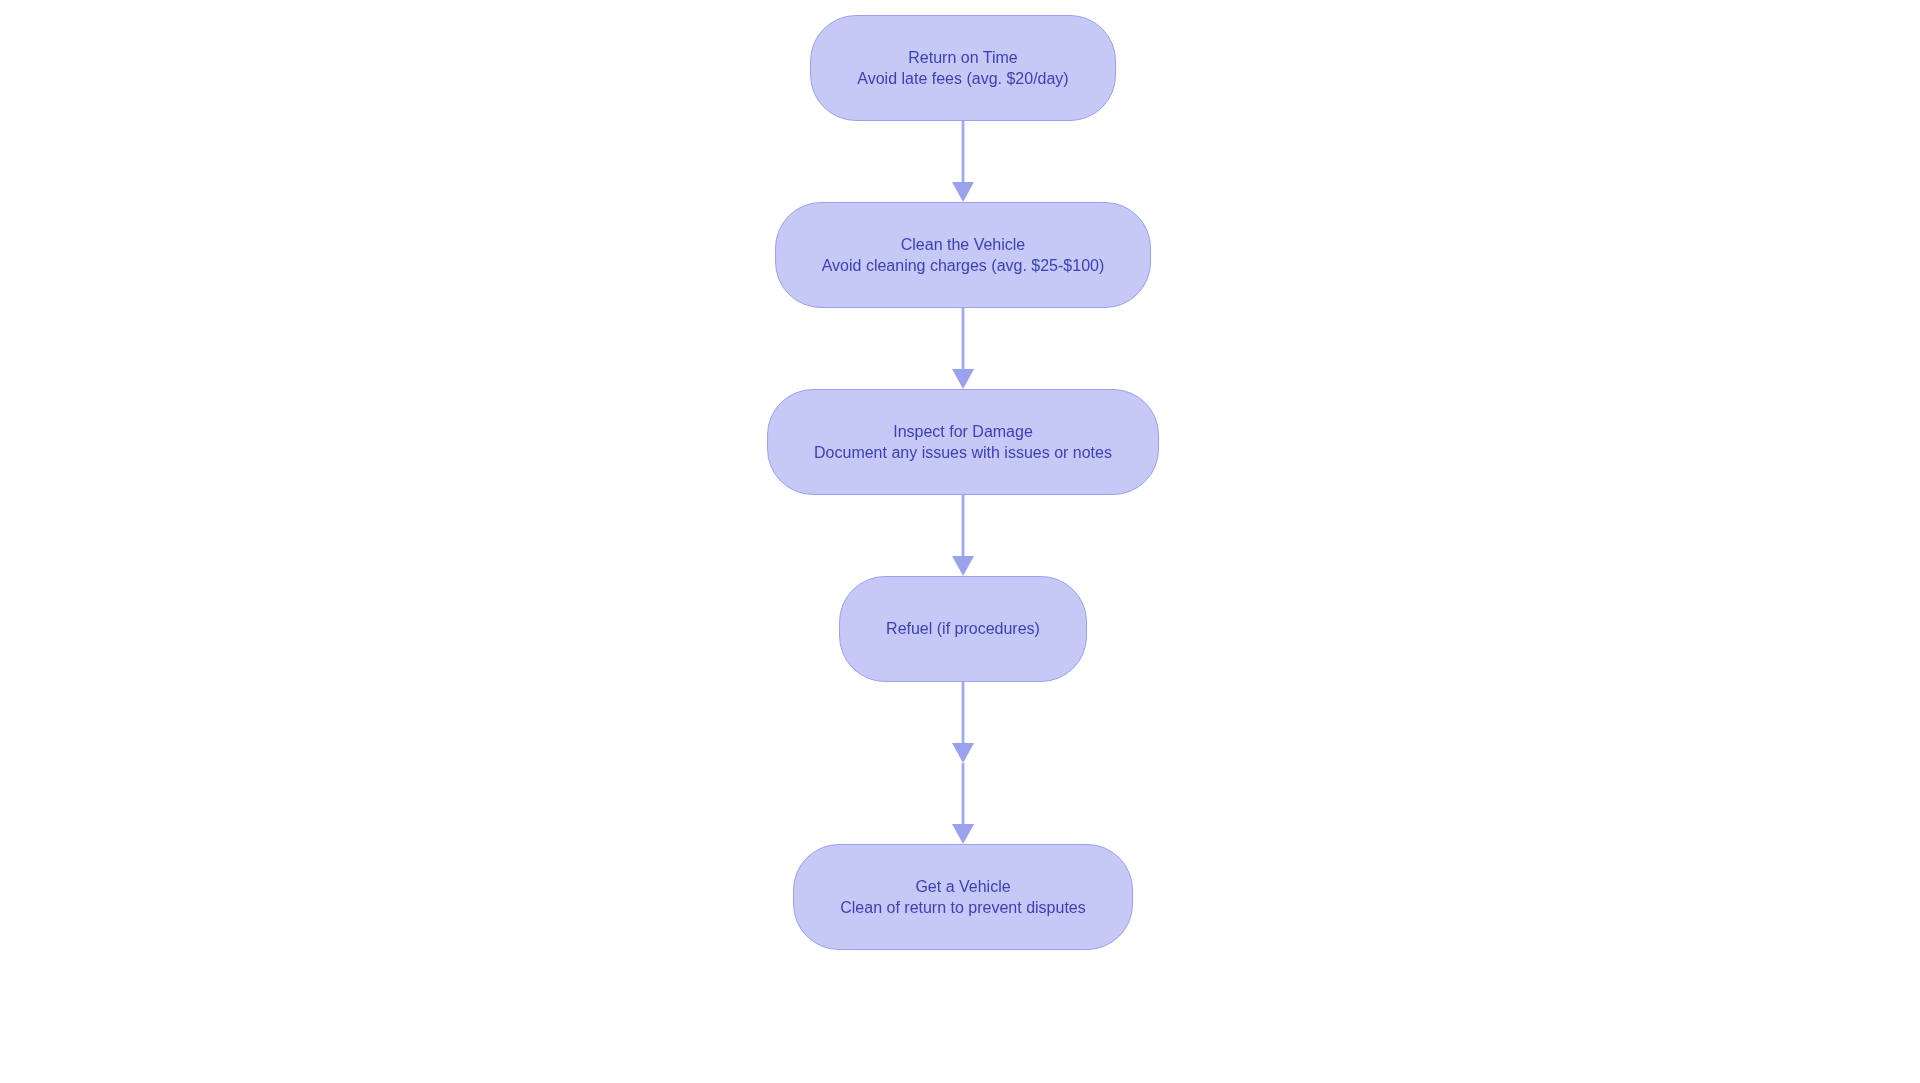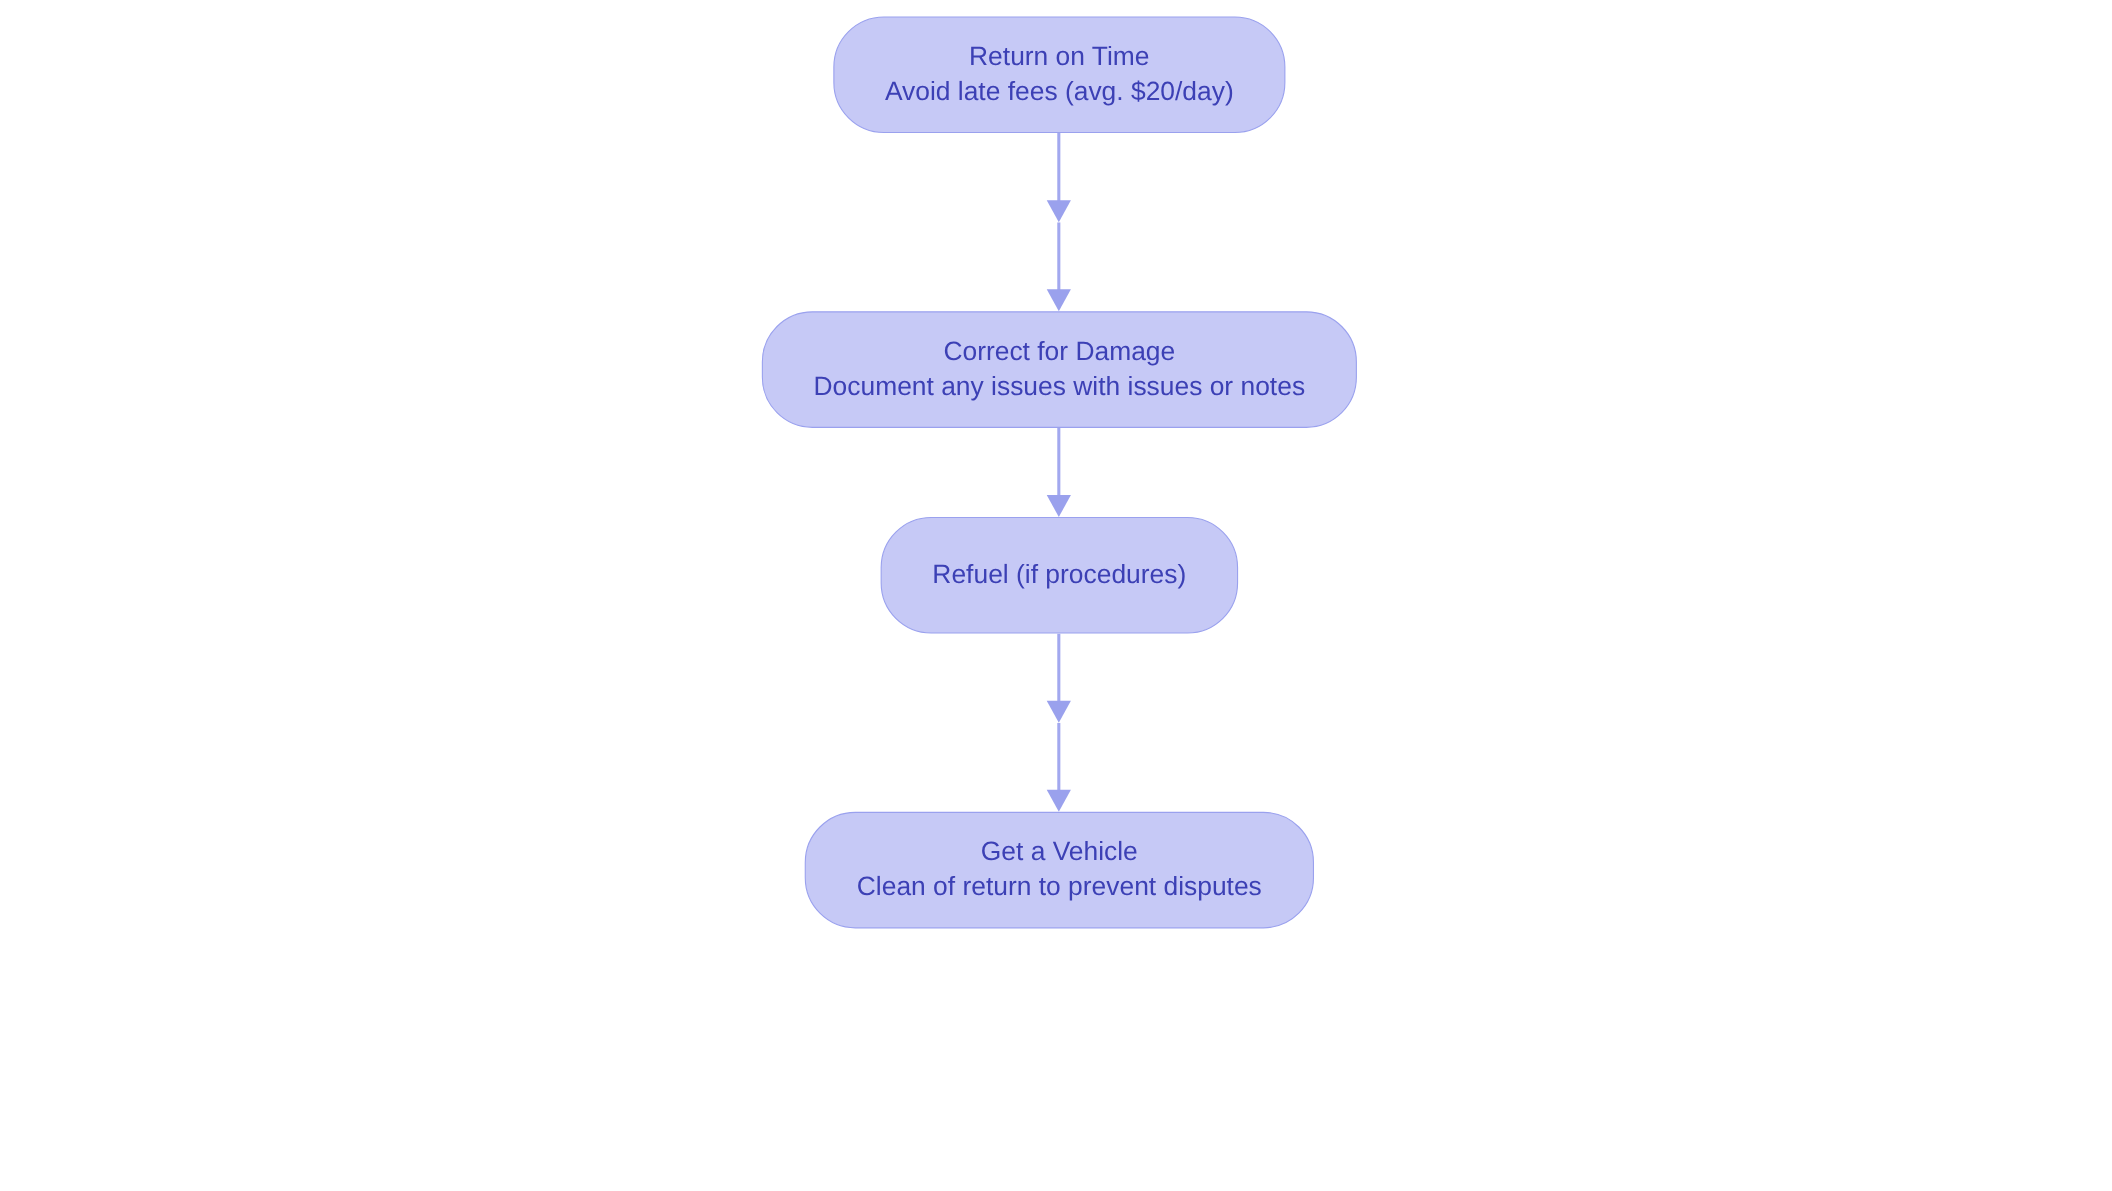--- a/index.html
+++ b/index.html
@@ -29,21 +29,21 @@
     background: var(--node_fill, #c6c9f6);
     border: 1.5px solid var(--node_border, #9aa1ee);
     display: flex;
     flex-direction: column;
     justify-content: center;
     align-items: center;
     padding: 10px 46px;
   }
   .node-title, .node-subtitle {
     color: var(--text_color, #3c40b5);
-    font-size: 24px;
+    font-size: 16px;
     line-height: 1.32;
     white-space: nowrap;
     text-align: center;
   }
   .arrow {
     height: 81px;
     display: flex;
     justify-content: center;
     align-items: flex-start;
   }
@@ -68,30 +68,34 @@
     <div class="node-subtitle">Avoid late fees (avg. $20/day)</div>
   </div>
 
   <div class="arrow">
     <svg width="26" height="81" viewBox="0 0 26 81">
       <line x1="13" y1="0" x2="13" y2="63"></line>
       <polygon points="2,61 24,61 13,81"></polygon>
     </svg>
   </div>
 
+  <div class="node">
+    <div class="node-title">Clean the Vehicle</div>
+    <div class="node-subtitle">Avoid cleaning charges (avg. $25-$100)</div>
+  </div>
 
   <div class="arrow">
     <svg width="26" height="81" viewBox="0 0 26 81">
       <line x1="13" y1="0" x2="13" y2="63"></line>
       <polygon points="2,61 24,61 13,81"></polygon>
     </svg>
   </div>
 
   <div class="node">
-    <div class="node-title">Correct for Damage</div>
+    <div class="node-title">Inspect for Damage</div>
     <div class="node-subtitle">Document any issues with issues or notes</div>
   </div>
 
   <div class="arrow">
     <svg width="26" height="81" viewBox="0 0 26 81">
       <line x1="13" y1="0" x2="13" y2="63"></line>
       <polygon points="2,61 24,61 13,81"></polygon>
     </svg>
   </div>
 

